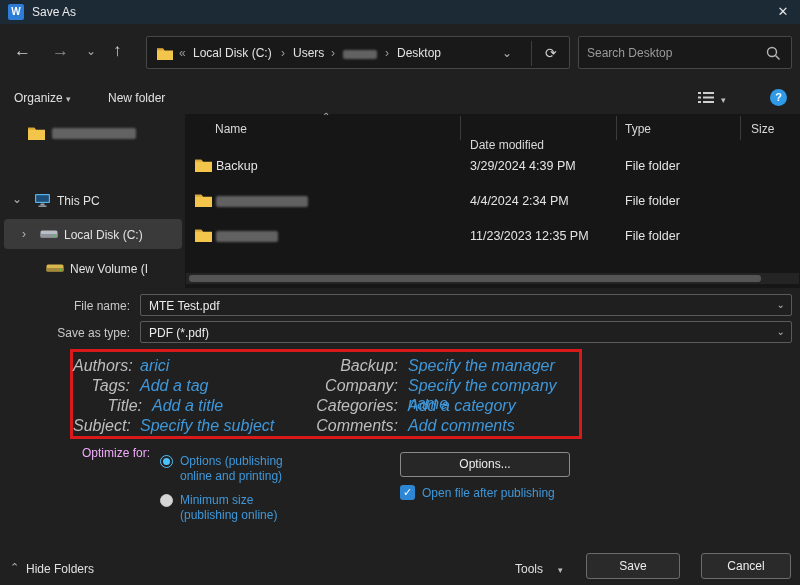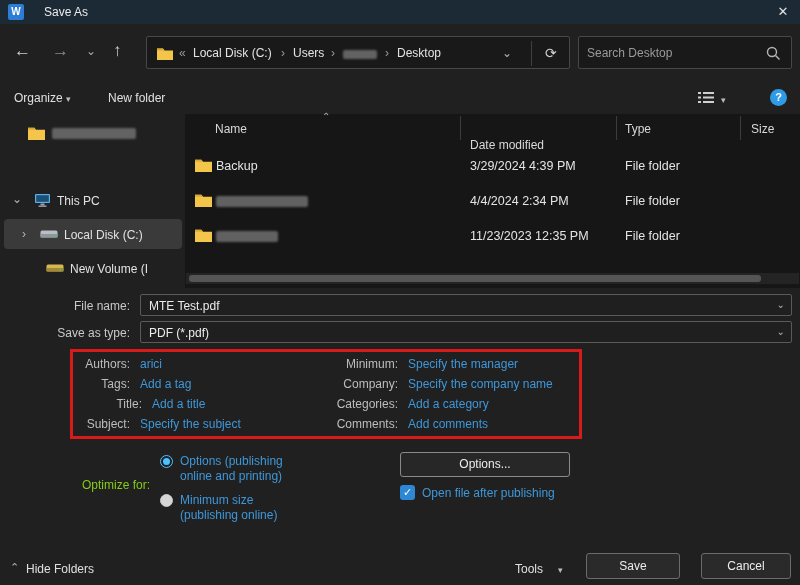--- a/index.html
+++ b/index.html
@@ -10,21 +10,21 @@
     color:#e6e6e6; font-size:12px; -webkit-font-smoothing:antialiased;
   }
   .abs { position:absolute; }
   .link { color:#3f97d9; cursor:pointer; }
   .redacted { background:#6f6f6f; opacity:.85; border-radius:2px; filter:blur(1px); }
 
   
   .titlebar { left:0; top:0; width:800px; height:24px; background:#1c2a36; }
   .word-logo { left:8px; top:4px; width:16px; height:16px; background:#2d7cd6; border-radius:2px;
                color:#fff; font-weight:bold; font-size:10px; text-align:center; line-height:16px; }
-  .tb-title { left:32px; top:5px; font-size:12px; color:#eaeaea;margin-left:12px; }
+  .tb-title { left:32px; top:5px; font-size:12px; color:#eaeaea; }
   .tb-close { left:772px; top:3px; width:22px; height:18px; color:#e0e0e0; font-size:13px; text-align:center; line-height:18px; }
 
   
   .navico { color:#cfcfcf; font-size:17px; line-height:17px; }
   .addr, .search {
     background:#191919; border:1px solid #474747; border-radius:2px; height:33px;
   }
   .addr { left:146px; top:36px; width:424px; }
   .search { left:578px; top:36px; width:214px; }
   .search input { position:absolute; left:8px; top:0; width:170px; height:31px; background:transparent;
@@ -52,21 +52,21 @@
   .sidetxt { color:#e2e2e2; font-size:12px; }
 
   
   .field-label { text-align:right; color:#c9c9c9; }
   .combo { background:#1f1f1f; border:1px solid #5a5a5a; border-radius:2px; height:22px; }
   .combo .val { position:absolute; left:8px; top:4px; color:#ececec; font-size:12px; }
   .combo .dd { position:absolute; right:6px; top:4px; color:#b5b5b5; font-size:10px; }
 
   
   .redrect { left:70px; top:349px; width:512px; height:90px; border:3px solid #d81a1a; }
-  .meta-row { position:absolute; height:16px; font-size:12px; }
+  .meta-row { position:absolute; height:16px; font-size:16px;font-style:italic; }
   .meta-lab { position:absolute; text-align:right; color:#bdbdbd; }
 
   
   .radio { width:13px; height:13px; border-radius:50%; display:flex; align-items:center; justify-content:center; }
   .radio.on { border:1px solid #4cc2ff; background:transparent; }
   .radio.on .dot { width:7px; height:7px; border-radius:50%; background:#4cc2ff; }
   .radio.off { border:1px solid #c9c9c9; background:#d6d6d6; }
   .optlabel { width:128px; line-height:15px; font-size:12px; }
   .btn { background:#272727; border:1px solid #8a8a8a; border-radius:3px; color:#ececec;
     font-size:12px; text-align:center; }
@@ -238,38 +238,38 @@
     <div class="meta-row" style="left:12px;top:45px;width:260px;">
       <span class="meta-lab" style="left:0;width:57px;">Title:</span>
       <span class="abs link" style="left:67px;">Add a title</span>
     </div>
     <div class="meta-row" style="left:0;top:65px;width:260px;">
       <span class="meta-lab" style="left:0;width:57px;">Subject:</span>
       <span class="abs link" style="left:67px;">Specify the subject</span>
     </div>
 
     <div class="meta-row" style="left:230px;top:5px;width:276px;">
-      <span class="meta-lab" style="left:0;width:95px;">Minimum:</span>
+      <span class="meta-lab" style="left:0;width:95px;">Backup:</span>
       <span class="abs link" style="left:105px;">Specify the manager</span>
     </div>
     <div class="meta-row" style="left:230px;top:25px;width:276px;">
       <span class="meta-lab" style="left:0;width:95px;">Company:</span>
       <span class="abs link" style="left:105px;">Specify the company name</span>
     </div>
     <div class="meta-row" style="left:230px;top:45px;width:276px;">
       <span class="meta-lab" style="left:0;width:95px;">Categories:</span>
       <span class="abs link" style="left:105px;">Add a category</span>
     </div>
     <div class="meta-row" style="left:230px;top:65px;width:276px;">
       <span class="meta-lab" style="left:0;width:95px;">Comments:</span>
       <span class="abs link" style="left:105px;">Add comments</span>
     </div>
   </div>
 
-  <div class="abs field-label" style="left:0;top:478px;width:150px;color:#84cc16;">Optimize for:</div>
+  <div class="abs field-label" style="left:0;top:446px;width:150px;color:#f0abfc;">Optimize for:</div>
 
   <div class="abs radio on" style="left:160px;top:455px;">
       <span class="dot"></span>
     </div>
   <div class="abs link optlabel" style="left:180px;top:454px;">Options (publishing online and printing)</div>
 
   <div class="abs radio off" style="left:160px;top:494px;"></div>
   <div class="abs link optlabel" style="left:180px;top:493px;">Minimum size (publishing online)</div>
 
   <div class="abs btn" style="left:400px;top:452px;width:170px;height:25px;line-height:23px;">Options...</div>

